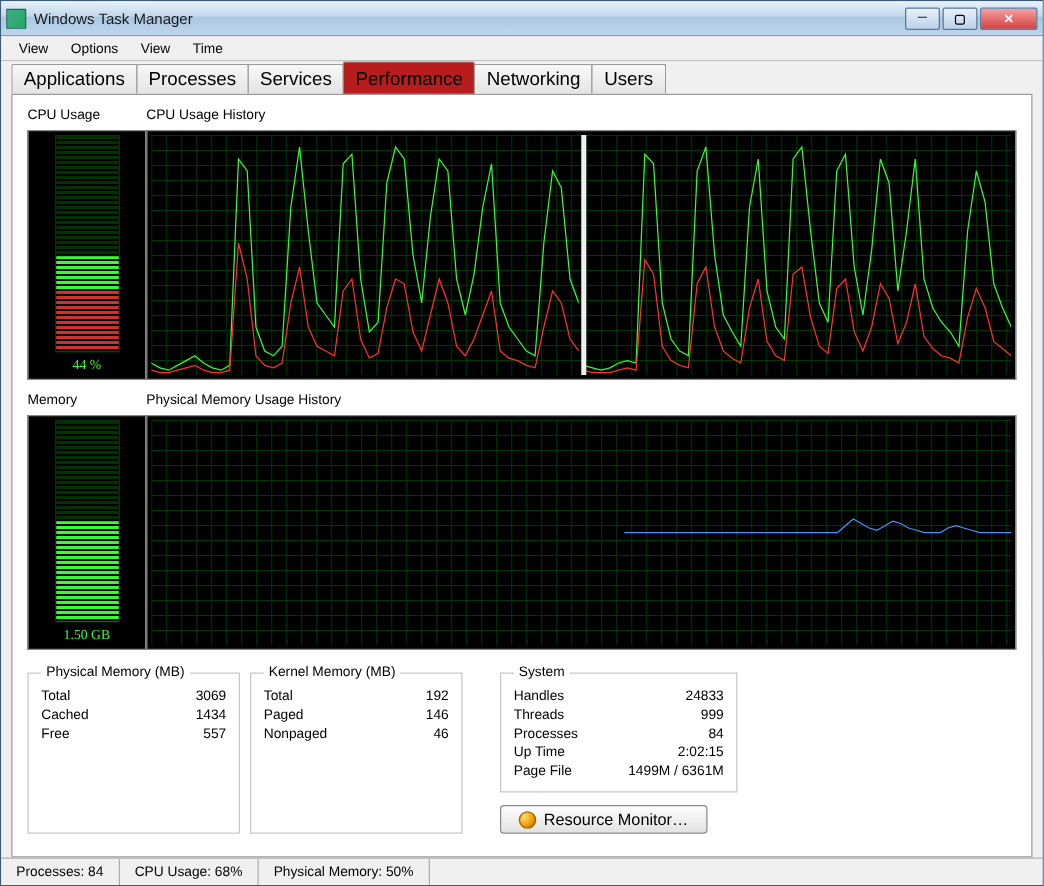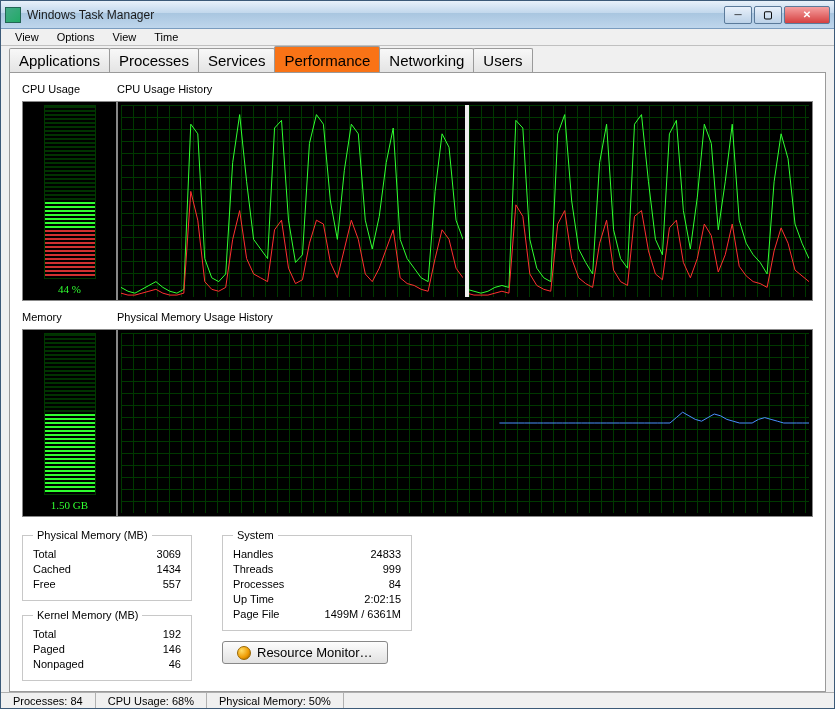--- a/index.html
+++ b/index.html
@@ -73,21 +73,21 @@
   padding: 3px 9px;
   border: 1px solid #9a9a9a;
   border-bottom: none;
   background: linear-gradient(to bottom,#f8f8f8,#e4e4e4);
   margin-right: -1px;
   cursor: pointer;
   font-size: 15px;
   border-radius: 2px 2px 0 0;
 }
 .tab.active {
-  background: #f97316;
+  background: #b91c1c;
   position: relative;
   z-index: 2;
   padding-top: 5px;
 }
 .tab-panel {
   flex: 1;
   border: 1px solid #9a9a9a;
   background: #fff;
   padding: 10px 12px;
   display: flex;
@@ -144,21 +144,21 @@
   gap: 30px;
   margin-top: 12px;
 }
 fieldset.stat {
   border: 1px solid #c8c8c8;
   padding: 6px 10px 8px 10px;
   font-size: 11px;
 }
 fieldset.stat legend { padding: 0 4px; }
 .stat-line { display:flex; justify-content:space-between; line-height:15px; }
-.stat-col { display:flex; flex-direction:column; gap:8px; }
+.stat-col { display:flex; flex-direction:row; gap:8px; }
 .resource-btn {
   padding: 3px 14px;
   border: 1px solid #888;
   border-radius: 3px;
   background: linear-gradient(to bottom,#fdfdfd,#e2e2e2);
   cursor: pointer;
   display: inline-flex; align-items:center; gap:6px;
   font-size: 13px;
   margin-top: 10px;
 }

